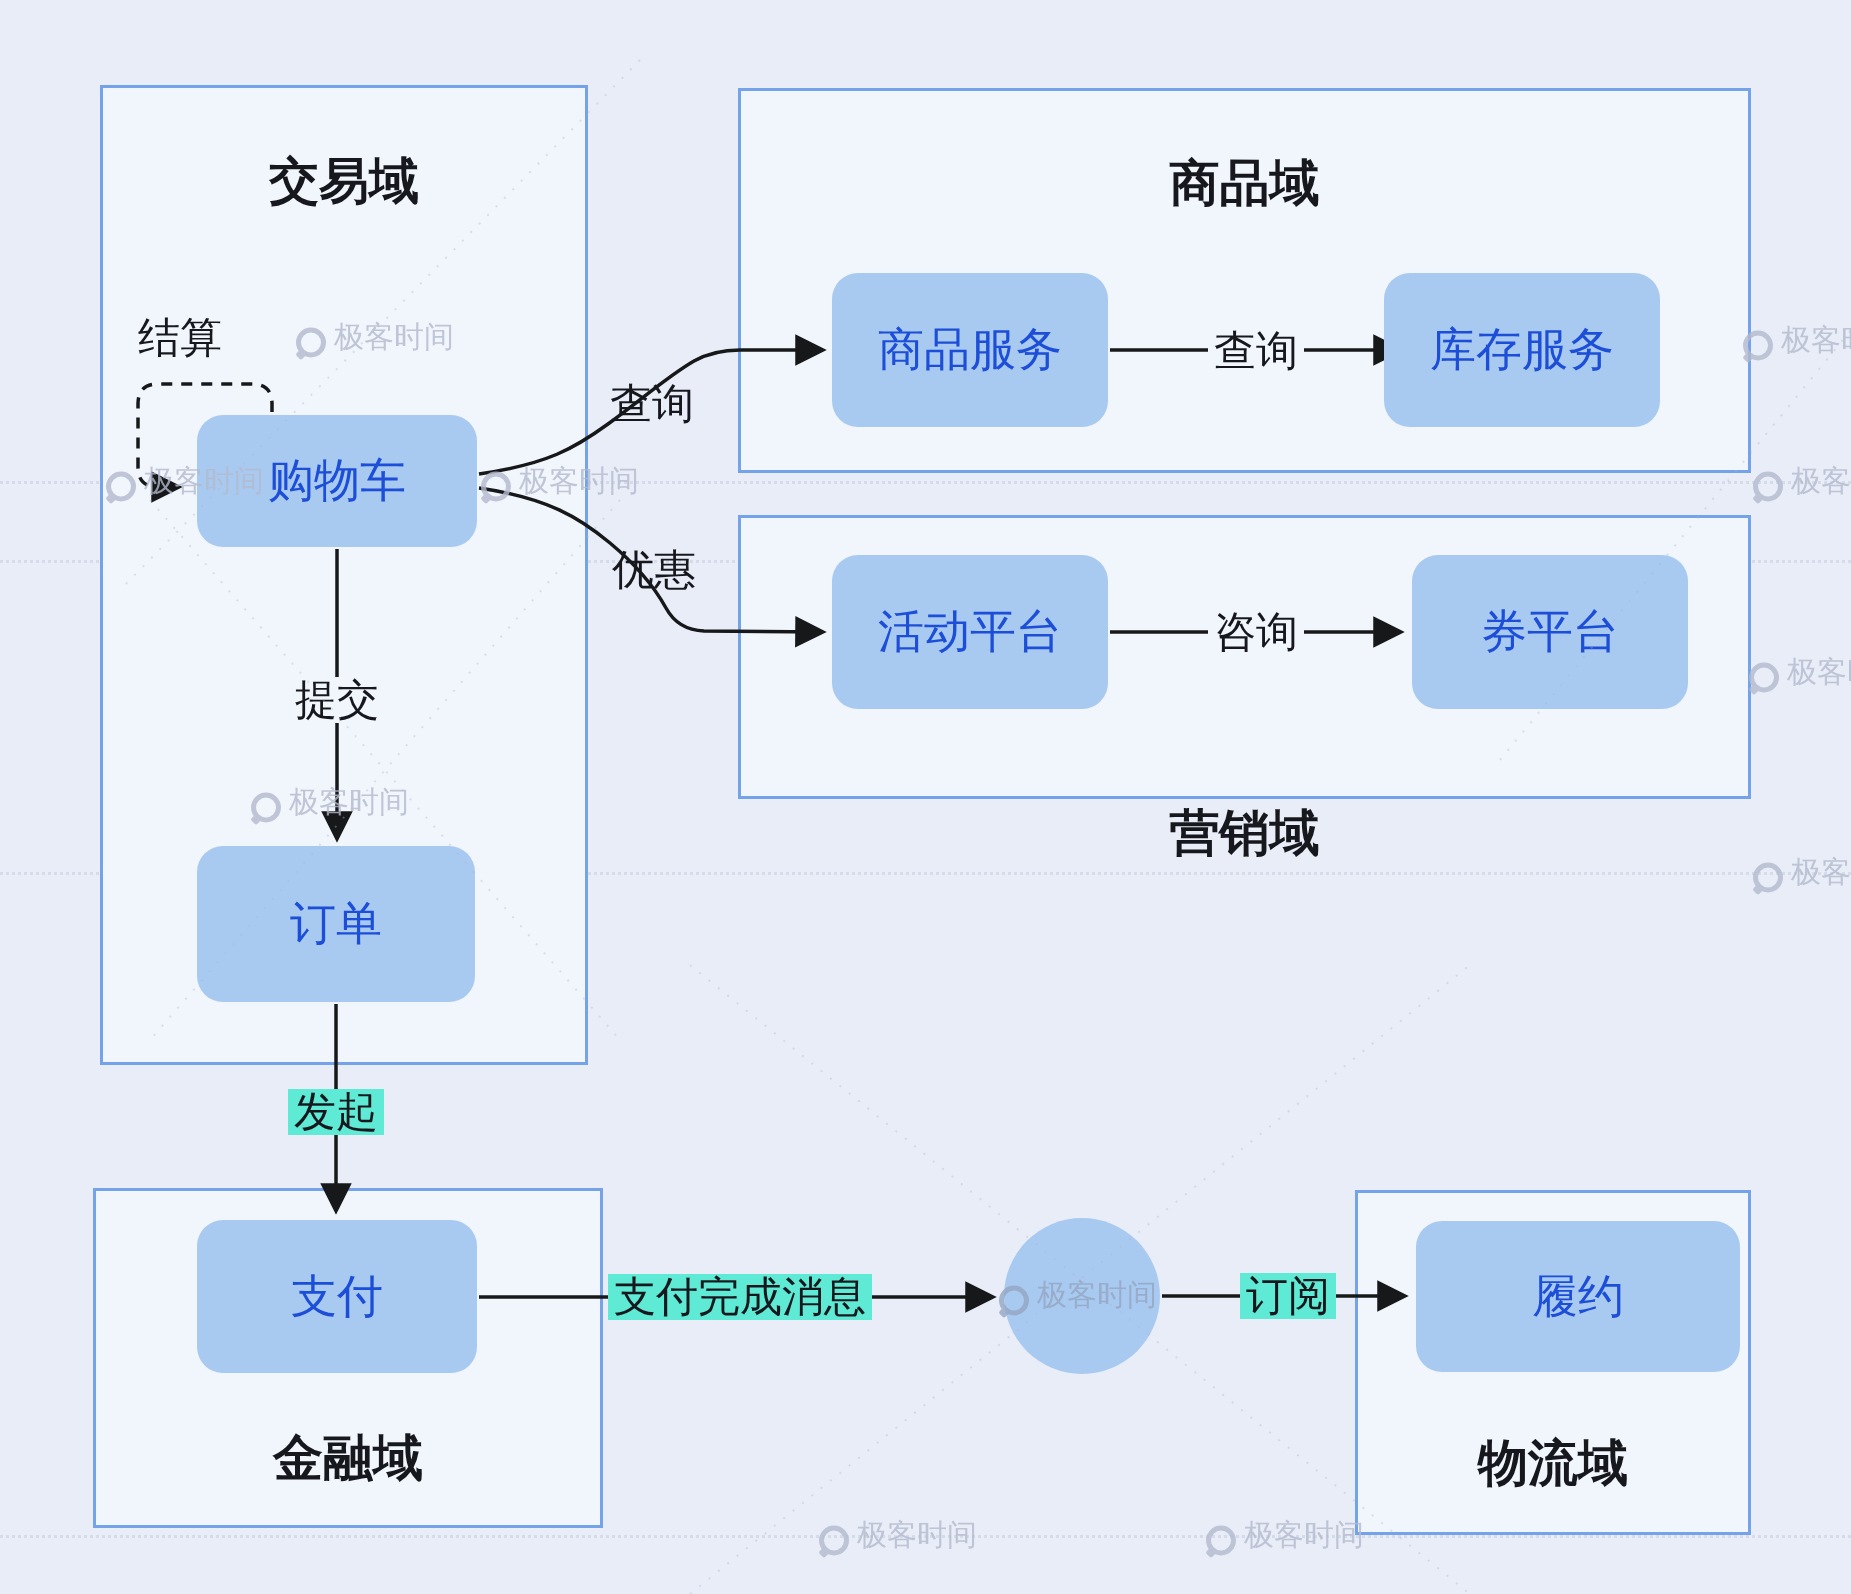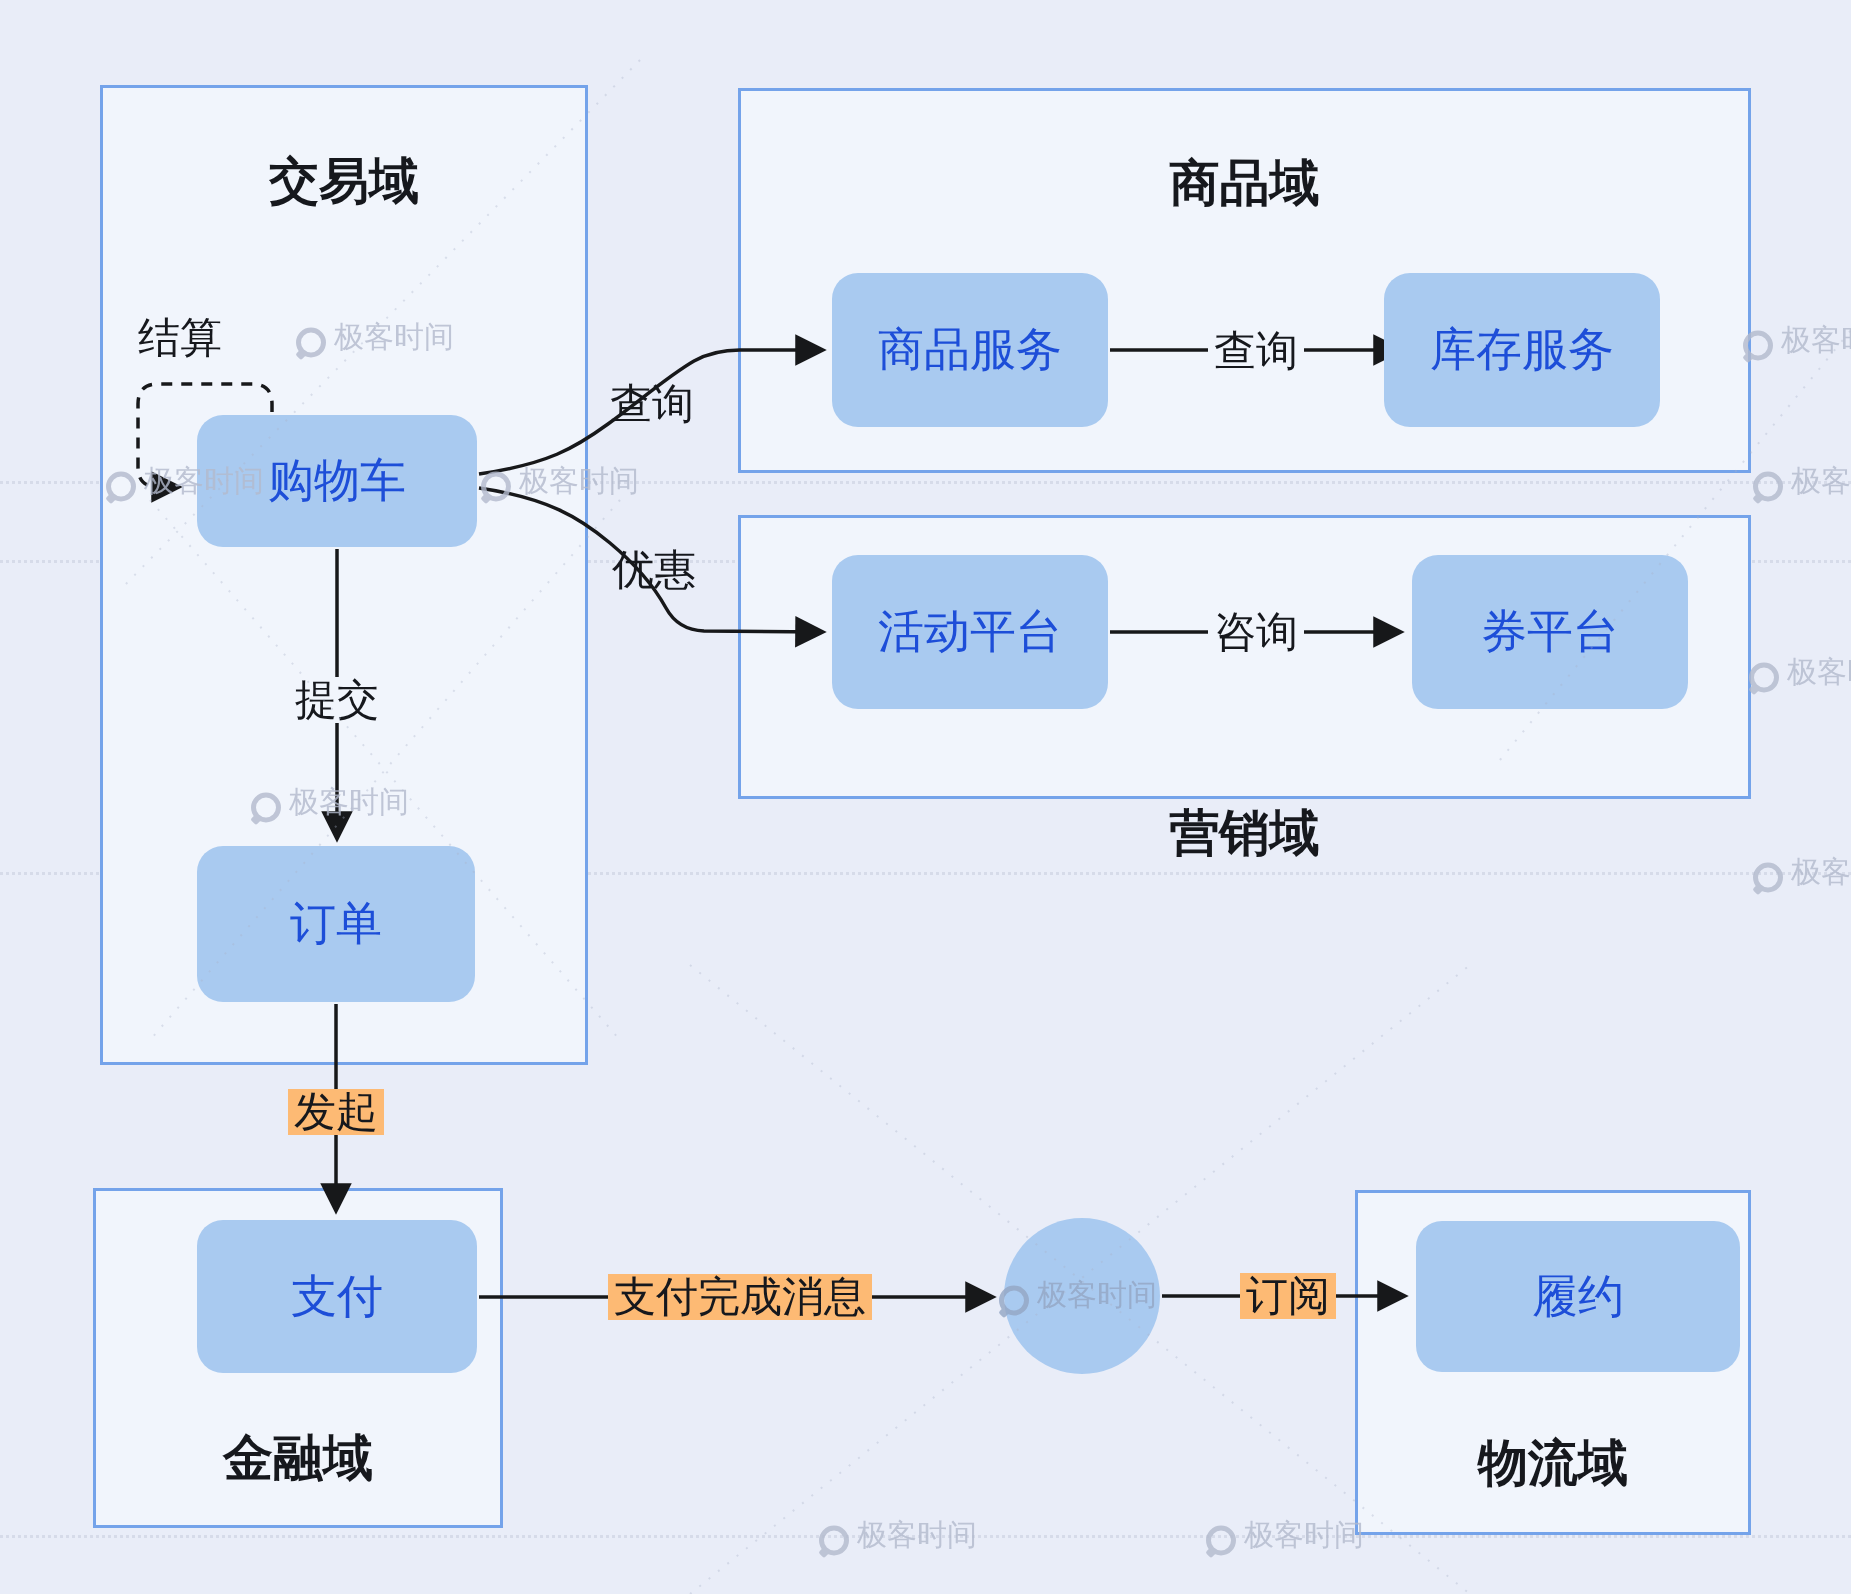--- a/index.html
+++ b/index.html
@@ -29,21 +29,21 @@
     font-size:46px;color:#1d4ed8;white-space:nowrap;
   }
   .node.circle{border-radius:50%;}
   
   .elabel{
     position:absolute;z-index:5;transform:translate(-50%,-50%);
     font-size:42px;line-height:46px;white-space:nowrap;color:#16181d;
     padding:0 6px;
   }
   .elabel.on-domain{background:#f1f5fc;}
-  .elabel.on-page{background:#fdba74;}
+  .elabel.on-page{background:#5eead4;}
   
   .wm{
     position:absolute;z-index:6;transform:translate(-50%,-50%);
     display:flex;align-items:flex-end;gap:8px;
     color:#b3bacd;opacity:.8;font-size:30px;white-space:nowrap;
   }
   .wm-logo{
     box-sizing:border-box;display:inline-block;width:30px;height:30px;
     border:5px solid currentColor;border-radius:50%;position:relative;flex:none;
   }
@@ -65,21 +65,21 @@
 
   <div class="domain" style="left:100px;top:85px;width:488px;height:980px">
     <div class="domain-title" style="top:68px">交易域</div>
   </div>
   <div class="domain" style="left:738px;top:88px;width:1013px;height:385px">
     <div class="domain-title" style="top:67px">商品域</div>
   </div>
   <div class="domain" style="left:738px;top:515px;width:1013px;height:284px">
     <div class="domain-title" style="top:290px">营销域</div>
   </div>
-  <div class="domain" style="left:93px;top:1188px;width:410px;height:340px">
+  <div class="domain" style="left:93px;top:1188px;width:510px;height:340px">
     <div class="domain-title" style="top:242px">金融域</div>
   </div>
   <div class="domain" style="left:1355px;top:1190px;width:396px;height:345px">
     <div class="domain-title" style="top:245px">物流域</div>
   </div>
 
   <svg class="edges" width="1851" height="1594" viewBox="0 0 1851 1594">
     <defs>
       <marker id="arrow" viewBox="0 0 10 10" refX="8.5" refY="5" markerWidth="9" markerHeight="9" orient="auto-start-reverse">
         <path d="M0,0 L10,5 L0,10 z" fill="#17181a"></path>

